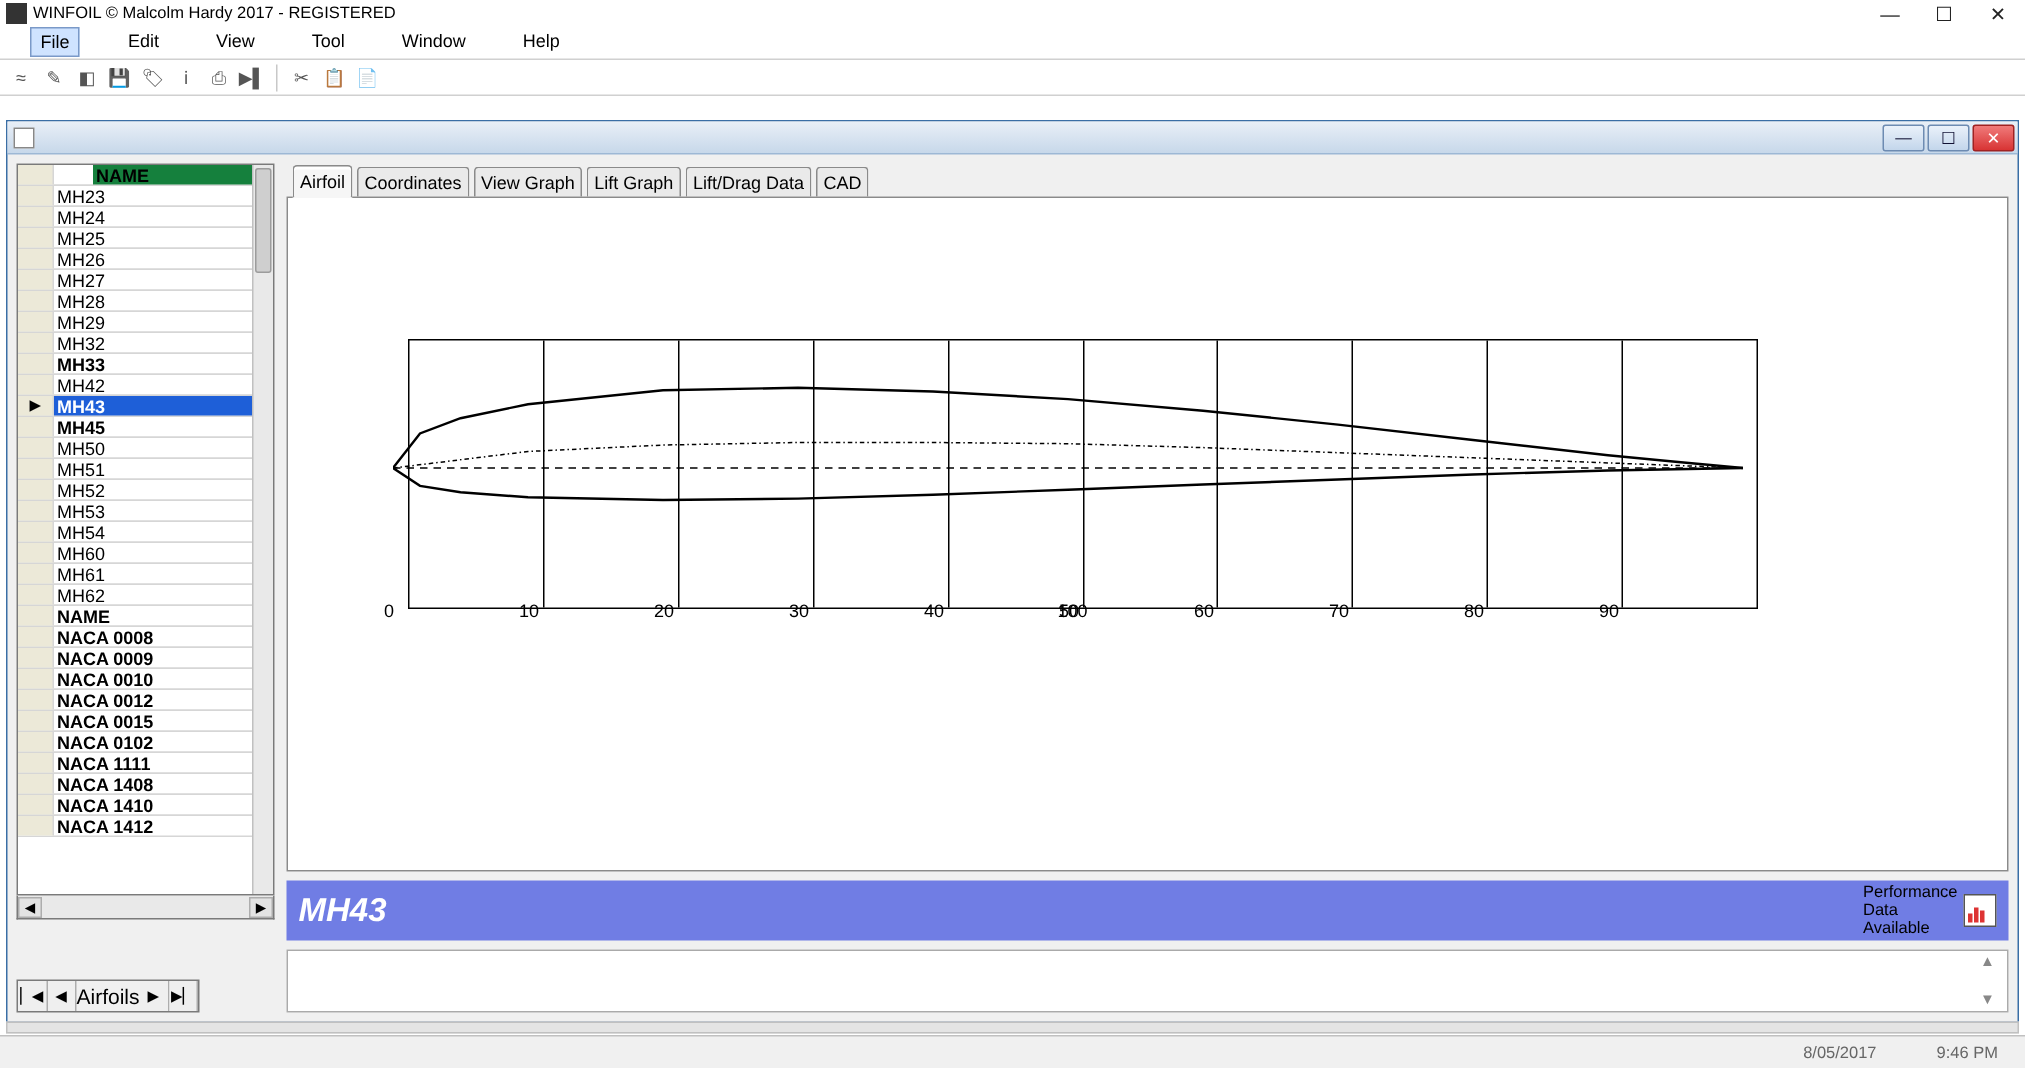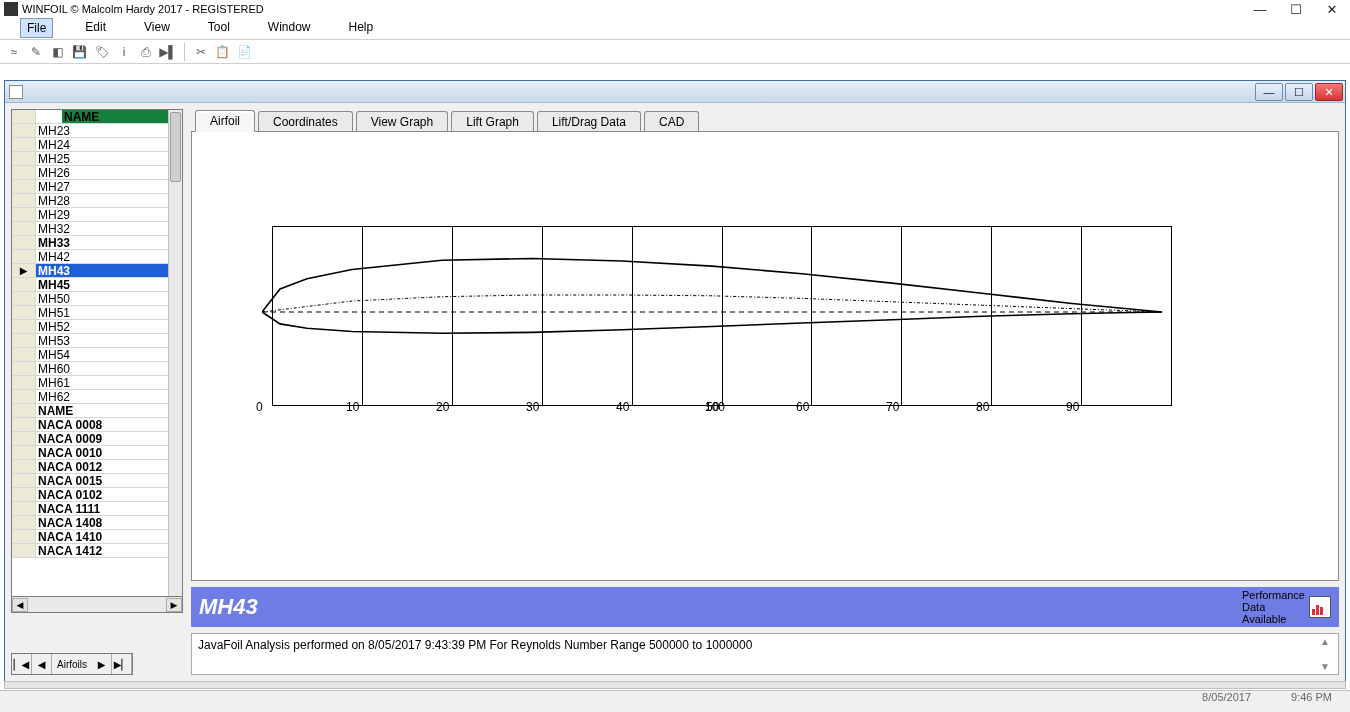--- a/index.html
+++ b/index.html
@@ -103,34 +103,34 @@
 .hsb-wrap .track { flex:1;}
 .nav {
   margin-top: 40px;
   height: 22px;
   border:1px solid #7a7a7a;
   display:flex;
   align-items:center;
   width: 122px;
 }
 .nav .nbtn { width:20px; height:20px; border-right:1px solid #adadad; display:flex;align-items:center;justify-content:center;font-size:10px;background:#efefef;}
-.nav .nlabel { flex:1; text-align:center; font-size:10px;}
+.nav .nlabel { flex:1; text-align:center; font-size:14px;}
 
 .mainarea { flex:1; display:flex; flex-direction:column; }
 .tabs {
   height: 22px;
   display:flex;
   align-items:flex-end;
   gap: 0;
   padding-left: 4px;
 }
 .tab {
   border:1px solid #8a8a8a;
   border-bottom: none;
-  padding: 3px 14px;
+  padding: 3px 4px;
   font-size: 12px;
   background:#eaeaea;
   border-top-left-radius:3px;
   border-top-right-radius:3px;
   margin-right: 3px;
   position: relative;
   top: 1px;
 }
 .tab.active { background: #f6f6f6; z-index: 2; font-weight: normal; box-shadow: inset 0 2px 0 #fff; border-bottom:1px solid #f6f6f6;}
 .canvaswrap {
@@ -170,21 +170,21 @@
   margin-top: 6px;
   border:1px solid #aaa;
   background:#fff;
   padding: 4px 6px;
   font-size:12px;
   height: 42px;
   position:relative;
 }
 .status .carets { position:absolute; right:2px; top:2px; bottom:2px; width:16px; display:flex; flex-direction:column; justify-content:space-between; color:#888;font-size:10px;}
 
-.osbar { position:absolute; left:0; right:0; bottom:0; height:22px; border-top:1px solid #c0c0c0; background:#f0f0f0; display:flex; justify-content:flex-end; padding:0 18px; font-size:11px; color:#666; gap:40px;}
+.osbar { position:absolute; left:0; right:0; bottom:0; height:22px; border-top:1px solid #c0c0c0; background:#f0f0f0; display:flex; align-items:center; justify-content:flex-end; padding:0 18px; font-size:11px; color:#666; gap:40px;}
 .hscroll-main { position:absolute; left:4px; right:4px; bottom:23px; height:8px; background:#e4e4e4; border:1px solid #c0c0c0;}
 </style>
 </head>
 <body>
 
 <div class="titlebar">
   <span class="icon"></span>
   <span>WINFOIL © Malcolm Hardy 2017 - REGISTERED</span>
 </div>
 <div class="window-ctrls">
@@ -427,21 +427,20 @@
 Data
 Available</div>
           <span style="width:22px;height:22px;border:1px solid #555;background:#fff;display:inline-flex;align-items:flex-end;padding:2px;gap:1px;">
             <span style="width:3px;height:6px;background:#d33;"></span>
             <span style="width:3px;height:10px;background:#d33;"></span>
             <span style="width:3px;height:8px;background:#d33;"></span>
           </span>
         </div>
       </div>
       <div class="status">
-        <span>JavaFoil Analysis performed on 8/05/2017 9:43:39 PM  For Reynolds Number Range 500000 to 1000000</span>
         <div class="carets">
             <span>▲</span>
             <span>▼</span>
           </div>
       </div>
     </div>
   </div>
 </div>
 
 <div class="hscroll-main"></div>

